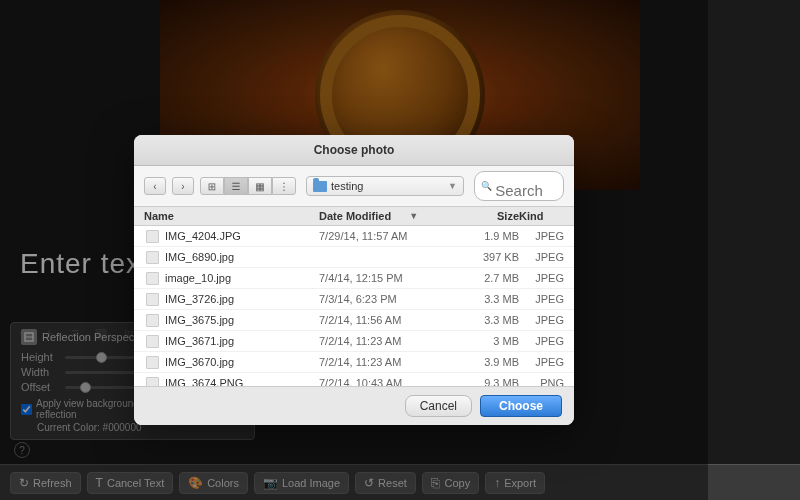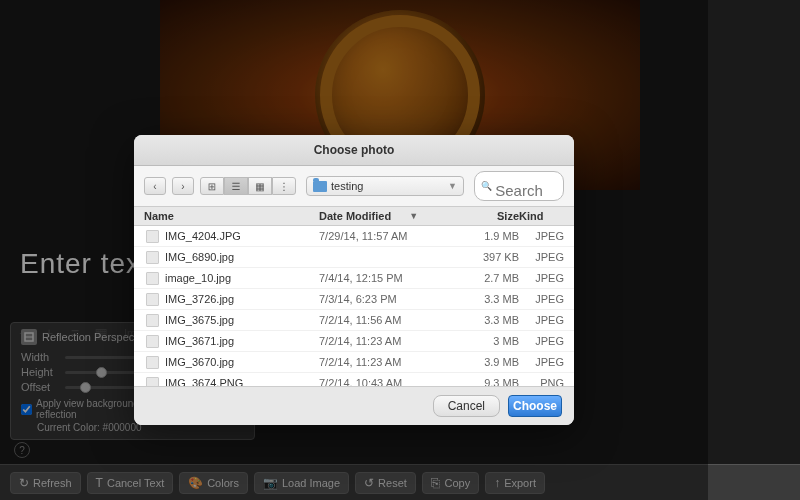--- a/index.html
+++ b/index.html
@@ -375,21 +375,21 @@
     .btn-cancel {
       padding: 3px 14px;
       background: linear-gradient(to bottom, #f8f8f8, #e0e0e0);
       border: 1px solid #bbb;
       border-radius: 8px;
       font-size: 12px;
       color: #333;
       cursor: pointer;
     }
     .btn-choose {
-      padding: 3px 4px;
+      padding: 3px 18px;
       background: linear-gradient(to bottom, #6aafff, #2e7bd6);
       border: 1px solid #1a5fa8;
       border-radius: 4px;
       font-size: 12px;
       color: white;
       font-weight: 600;
       cursor: pointer;
     }
 
     
@@ -429,33 +429,33 @@
       <div style="width:16px;height:16px;background:#888;border-radius:2px;display:flex;align-items:center;justify-content:center;">
         <svg width="10" height="10" viewBox="0 0 10 10">
             <rect x="1" y="1" width="8" height="8" fill="none" stroke="#ddd" stroke-width="1.5"></rect>
             <line x1="1" y1="5" x2="9" y2="5" stroke="#ddd" stroke-width="1"></line>
           </svg>
       </div>
       <span style="color:#ccc;font-size:11px;">Reflection Perspective Parameters</span>
     </div>
 
     <div style="display:flex;align-items:center;gap:6px;margin-bottom:3px;">
+      <span style="color:#bbb;font-size:11px;width:38px;">Height</span>
+      <div style="flex:1;height:3px;background:#555;border-radius:2px;position:relative;">
+        <div style="position:absolute;left:20%;top:-4px;width:11px;height:11px;border-radius:50%;background:#ccc;border:1px solid #999;"></div>
+      </div>
+      <span style="color:#bbb;font-size:11px;width:20px;">29</span>
+    </div>
+
+    <div style="display:flex;align-items:center;gap:6px;margin-bottom:3px;">
       <span style="color:#bbb;font-size:11px;width:38px;">Width</span>
       <div style="flex:1;height:3px;background:#555;border-radius:2px;position:relative;">
         <div style="position:absolute;left:55%;top:-4px;width:11px;height:11px;border-radius:50%;background:#ccc;border:1px solid #999;"></div>
       </div>
       <span style="color:#bbb;font-size:11px;width:20px;">66</span>
-    </div>
-
-    <div style="display:flex;align-items:center;gap:6px;margin-bottom:3px;">
-      <span style="color:#bbb;font-size:11px;width:38px;">Height</span>
-      <div style="flex:1;height:3px;background:#555;border-radius:2px;position:relative;">
-        <div style="position:absolute;left:20%;top:-4px;width:11px;height:11px;border-radius:50%;background:#ccc;border:1px solid #999;"></div>
-      </div>
-      <span style="color:#bbb;font-size:11px;width:20px;">29</span>
     </div>
 
     <div style="display:flex;align-items:center;gap:6px;margin-bottom:5px;">
       <span style="color:#bbb;font-size:11px;width:38px;">Offset</span>
       <div style="flex:1;height:3px;background:#555;border-radius:2px;position:relative;">
         <div style="position:absolute;left:10%;top:-4px;width:11px;height:11px;border-radius:50%;background:#ccc;border:1px solid #999;"></div>
       </div>
       <span style="color:#bbb;font-size:11px;width:20px;">12</span>
     </div>
 

